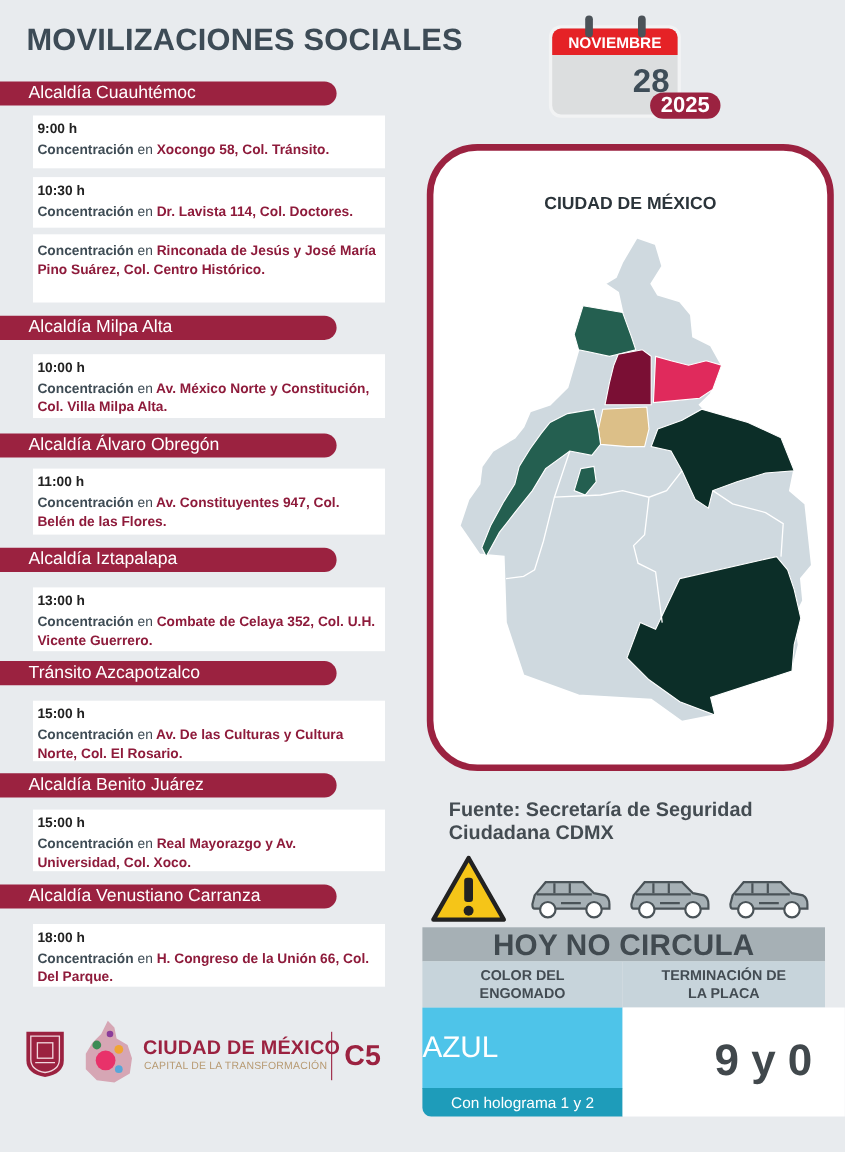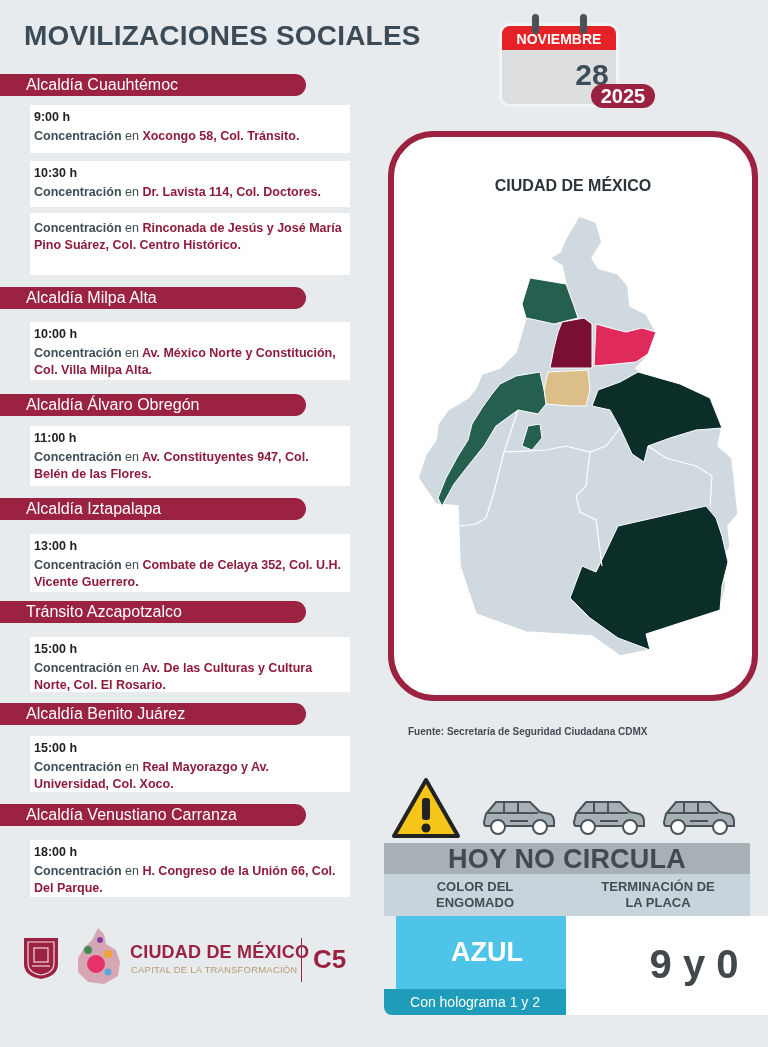--- a/index.html
+++ b/index.html
@@ -34,30 +34,30 @@
   .card .desc .en { color:#3f4c55; font-weight:normal; }
   .card .desc .place { color:#8e1b3b; }
 
   
   .map-panel {
     position:absolute; left:388px; top:131px; width:370px; height:570px;
     border:6px solid #9b2240; border-radius:46px; background:#fff; box-sizing:border-box;
   }
   .map-title { position:absolute; left:0; width:100%; top:40px; text-align:center; font-size:16px; font-weight:bold; color:#2b343a; }
   .map-svg { position:absolute; left:0; top:0; }
-  .source { position:absolute; left:408px; top:726px; font-size:10px; font-weight:bold; color:#444c52; }
+  .source { position:absolute; left:408px; top:726px; font-size:18px; font-weight:bold; color:#444c52; }
 
   
   .warning { position:absolute; left:390px; top:776px; width:72px; height:66px; }
   .car { position:absolute; top:796px; width:74px; height:40px; }
   .hnc-title { position:absolute; left:384px; top:843px; width:366px; height:31px; background:#a6b0b5; color:#414a50; font-weight:bold; font-size:27px; text-align:center; line-height:32px; letter-spacing:0.2px; }
   .hnc-sub { position:absolute; top:874px; height:42px; background:#c7d4db; color:#434c53; font-weight:bold; font-size:13px; text-align:center; line-height:16px; padding-top:5px; box-sizing:border-box; }
   .hnc-sub.left { left:384px; width:182px; }
   .hnc-sub.right { left:566px; width:184px; }
-  .azul { position:absolute; left:384px; top:916px; width:182px; height:74px; background:#4ec4e9; color:#fff; font-weight:bold; font-size:27px; text-align:center; line-height:72px;margin-left:12px; }
+  .azul { position:absolute; left:384px; top:916px; width:182px; height:74px; background:#4ec4e9; color:#fff; font-weight:normal; font-size:27px; text-align:left; line-height:72px; }
   .holo { position:absolute; left:384px; top:989px; width:182px; height:26px; background:#1e9cba; color:#fff; font-size:14px; text-align:center; line-height:26px; border-radius:0 0 0 8px; }
   .plate { position:absolute; left:566px; top:916px; width:184px; height:99px; background:#fff; color:#41484c; font-weight:bold; font-size:40px; text-align:center; line-height:96px; border-radius:0 0 8px 0;padding-left:36px; }
 
   
   .footer { position:absolute; left:0; top:920px; width:380px; height:80px; }
   .shield { position:absolute; left:22px; top:16px; width:38px; height:44px; }
   .cdmx-map { position:absolute; left:74px; top:6px; width:50px; height:60px; }
   .cdmx-name { position:absolute; left:130px; top:22px; font-size:18px; font-weight:bold; color:#9b2240; letter-spacing:0.2px; }
   .cdmx-tag { position:absolute; left:131px; top:44px; font-size:9.5px; color:#b79a72; letter-spacing:0.2px; }
   .vsep { position:absolute; left:301px; top:18px; width:1px; height:44px; background:#9b2240; }

